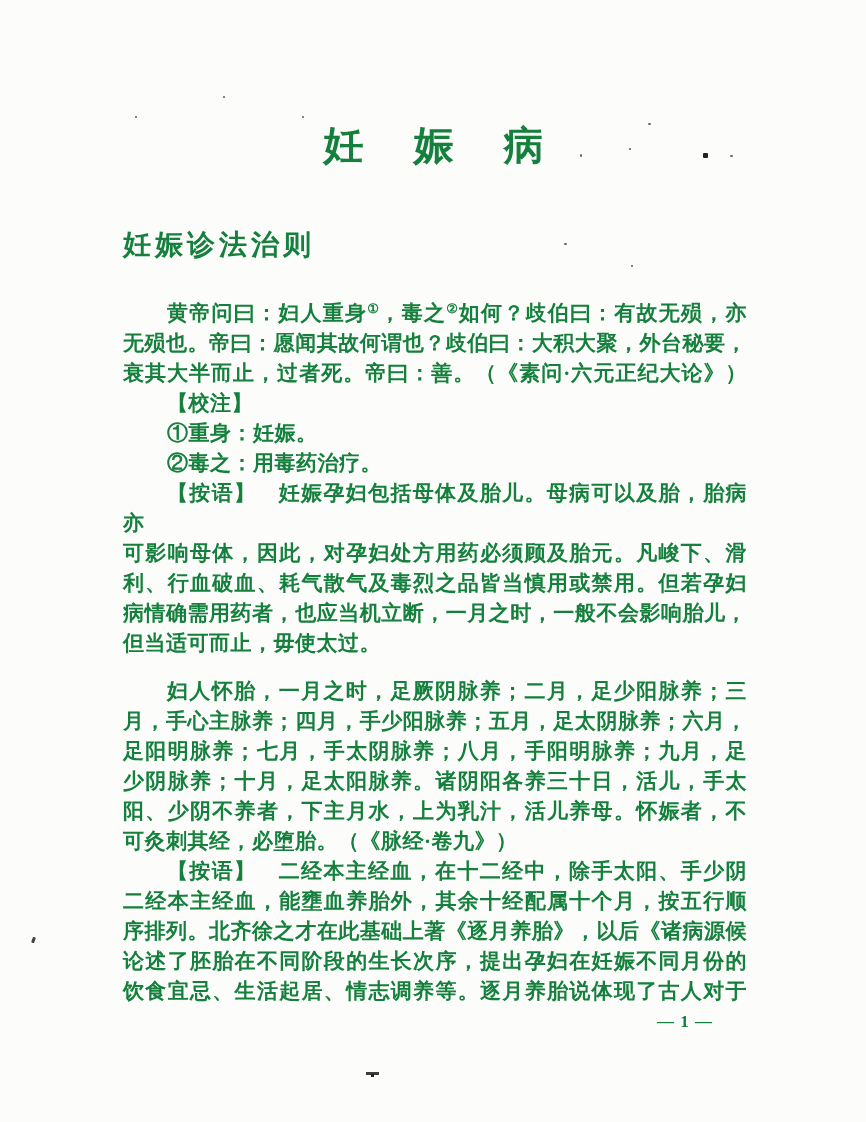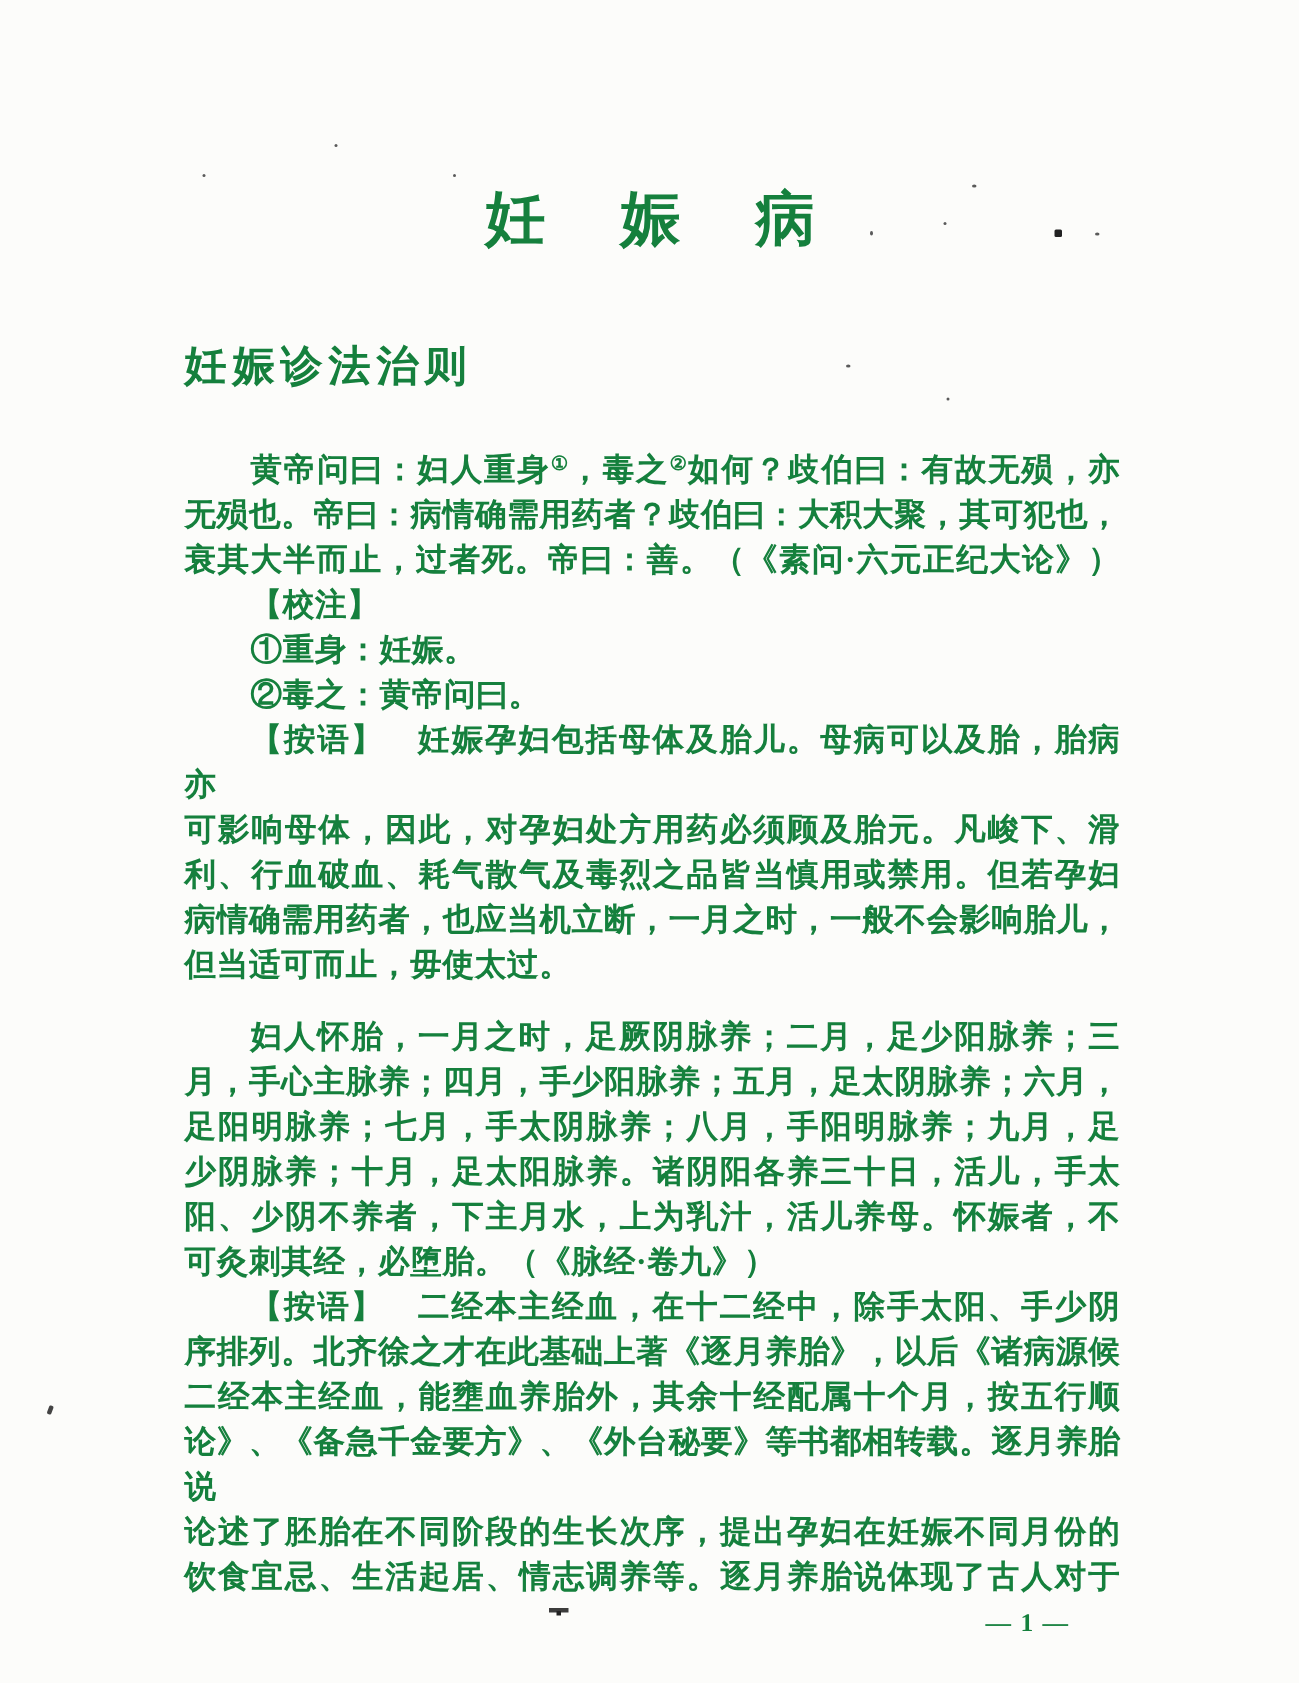--- a/index.html
+++ b/index.html
@@ -89,28 +89,28 @@
 
 <div class="page">
   <div class="content">
 
     <div class="doc-title">妊 娠 病</div>
 
     <div class="doc-subtitle">妊娠诊法治则</div>
 
     <div class="block para1">
       <div class="line indent"><span>黄帝问曰：妇人重身</span><span class="fnmark">①</span><span>，毒之</span><span class="fnmark">②</span><span>如何？歧伯曰：有故无殒，亦</span></div>
-      <div class="line">无殒也。帝曰：病情确需用药者？歧伯曰：大积大聚，其可犯也，</div>
+      <div class="line">无殒也。帝曰：愿闻其故何谓也？歧伯曰：大积大聚，外台秘要，</div>
       <div class="line">衰其大半而止，过者死。帝曰：善。（《素问·六元正纪大论》）</div>
     </div>
 
     <div class="block">
       <div class="line left indent">【校注】</div>
       <div class="line left indent-sm">①重身：妊娠。</div>
-      <div class="line left indent-sm">②毒之：黄帝问曰。</div>
+      <div class="line left indent-sm">②毒之：用毒药治疗。</div>
     </div>
 
     <div class="block">
       <div class="line indent">【按语】　妊娠孕妇包括母体及胎儿。母病可以及胎，胎病亦</div>
       <div class="line">可影响母体，因此，对孕妇处方用药必须顾及胎元。凡峻下、滑</div>
       <div class="line">利、行血破血、耗气散气及毒烈之品皆当慎用或禁用。但若孕妇</div>
       <div class="line">病情确需用药者，也应当机立断，一月之时，一般不会影响胎儿，</div>
       <div class="line left">但当适可而止，毋使太过。</div>
     </div>
 
@@ -118,23 +118,22 @@
       <div class="line indent">妇人怀胎，一月之时，足厥阴脉养；二月，足少阳脉养；三</div>
       <div class="line">月，手心主脉养；四月，手少阳脉养；五月，足太阴脉养；六月，</div>
       <div class="line">足阳明脉养；七月，手太阴脉养；八月，手阳明脉养；九月，足</div>
       <div class="line">少阴脉养；十月，足太阳脉养。诸阴阳各养三十日，活儿，手太</div>
       <div class="line">阳、少阴不养者，下主月水，上为乳汁，活儿养母。怀娠者，不</div>
       <div class="line left">可灸刺其经，必堕胎。（《脉经·卷九》）</div>
     </div>
 
     <div class="block">
       <div class="line indent">【按语】　二经本主经血，在十二经中，除手太阳、手少阴</div>
+      <div class="line">二经本主经血，能壅血养胎外，其余十经配属十个月，按五行顺</div>
       <div class="line">序排列。北齐徐之才在此基础上著《逐月养胎》，以后《诸病源候</div>
-      <div class="line">二经本主经血，能壅血养胎外，其余十经配属十个月，按五行顺</div>
-      <div class="line">论》、《备急千金要方》、《外台秘要》等书都相转载。逐月养胎说</div>
       <div class="line">论述了胚胎在不同阶段的生长次序，提出孕妇在妊娠不同月份的</div>
       <div class="line">饮食宜忌、生活起居、情志调养等。逐月养胎说体现了古人对于</div>
     </div>
 
     <div class="footer">— 1 —</div>
 
   </div>
 
   <div class="speck" style="left:223px;top:96px;width:2px;height:2px;"></div>
   <div class="speck" style="left:135px;top:116px;width:2px;height:2px;"></div>

